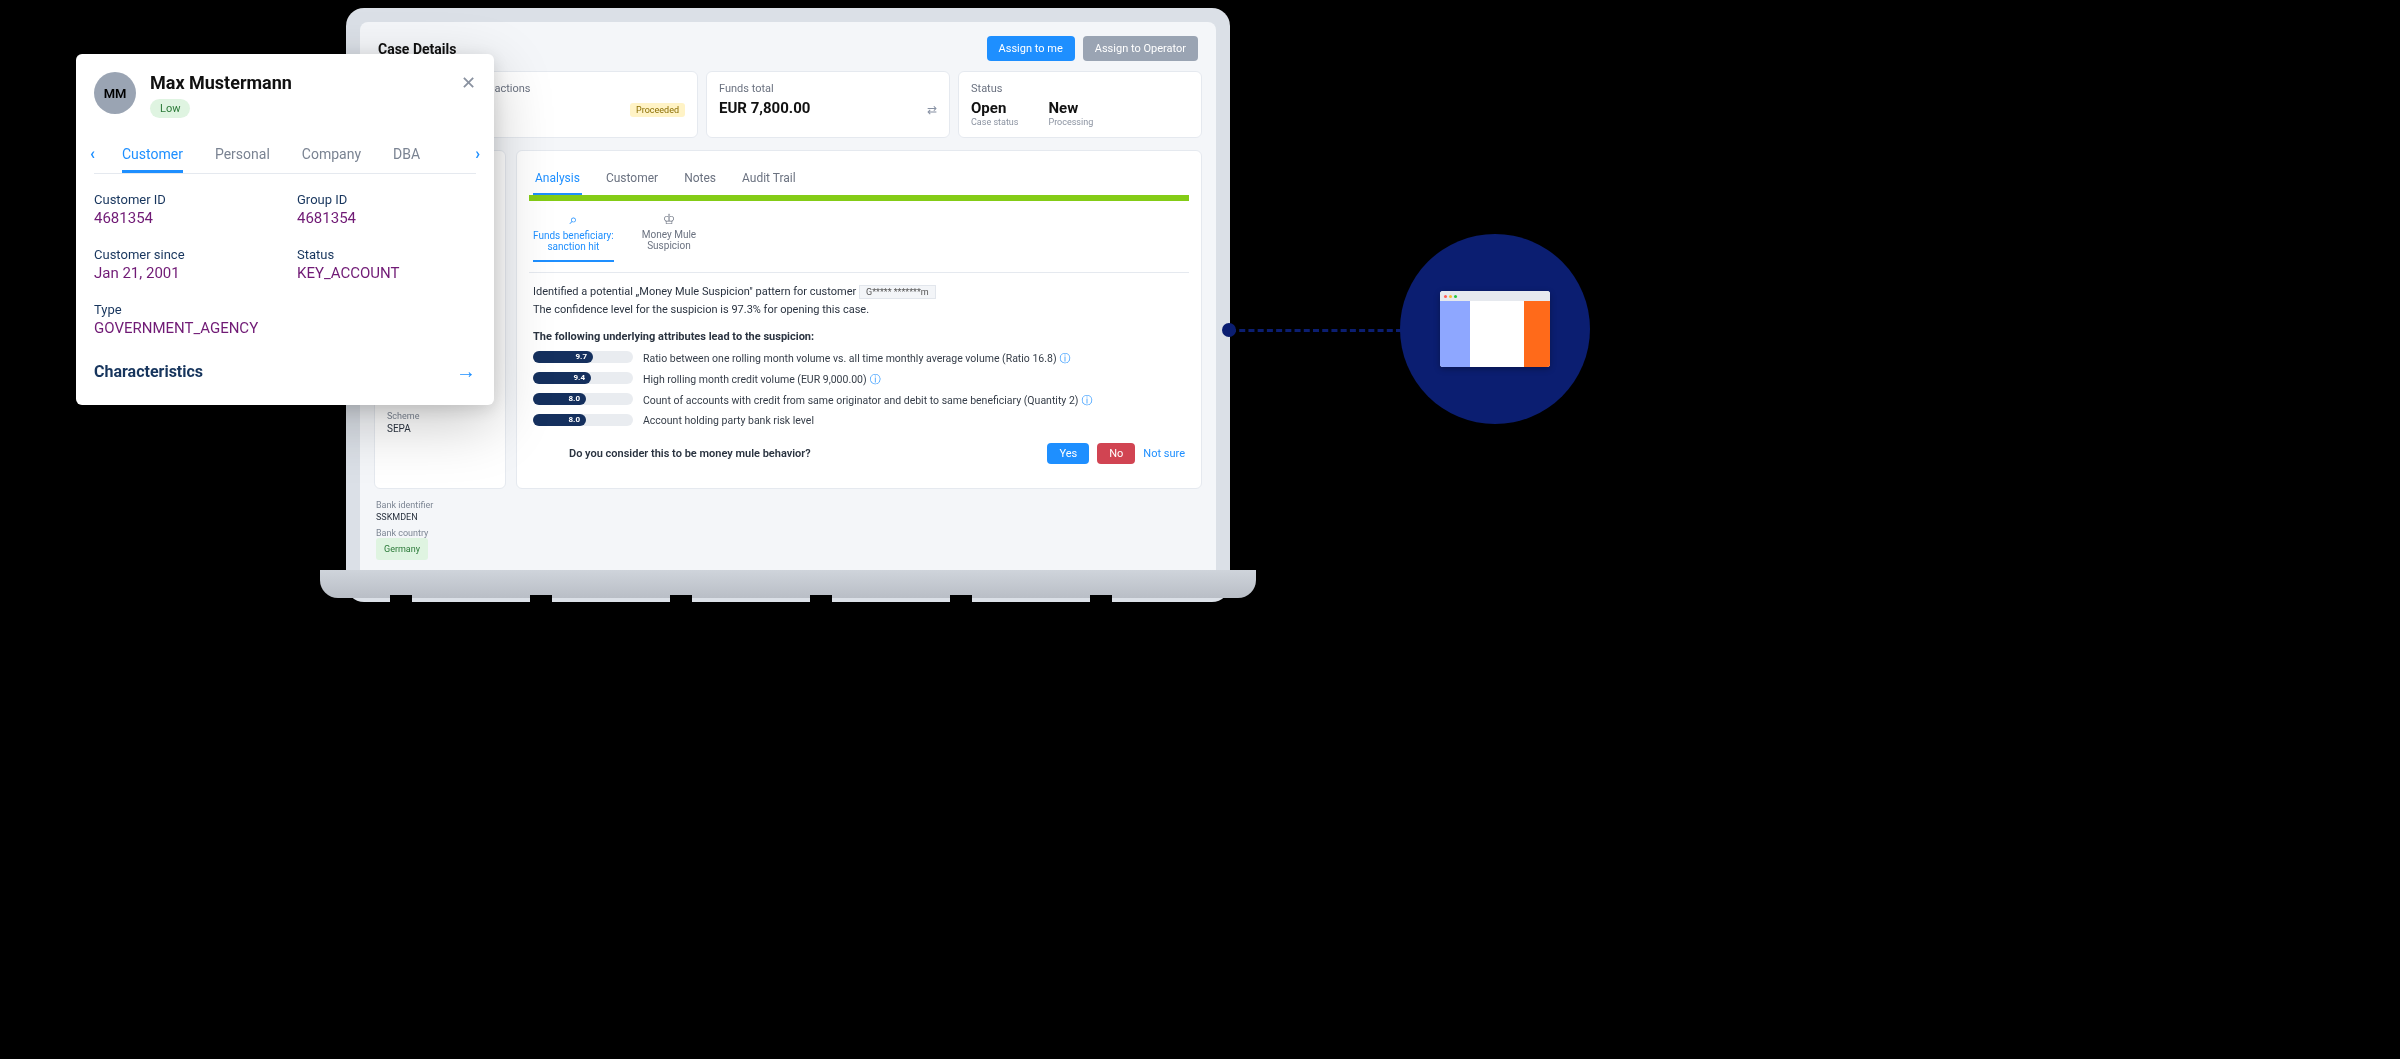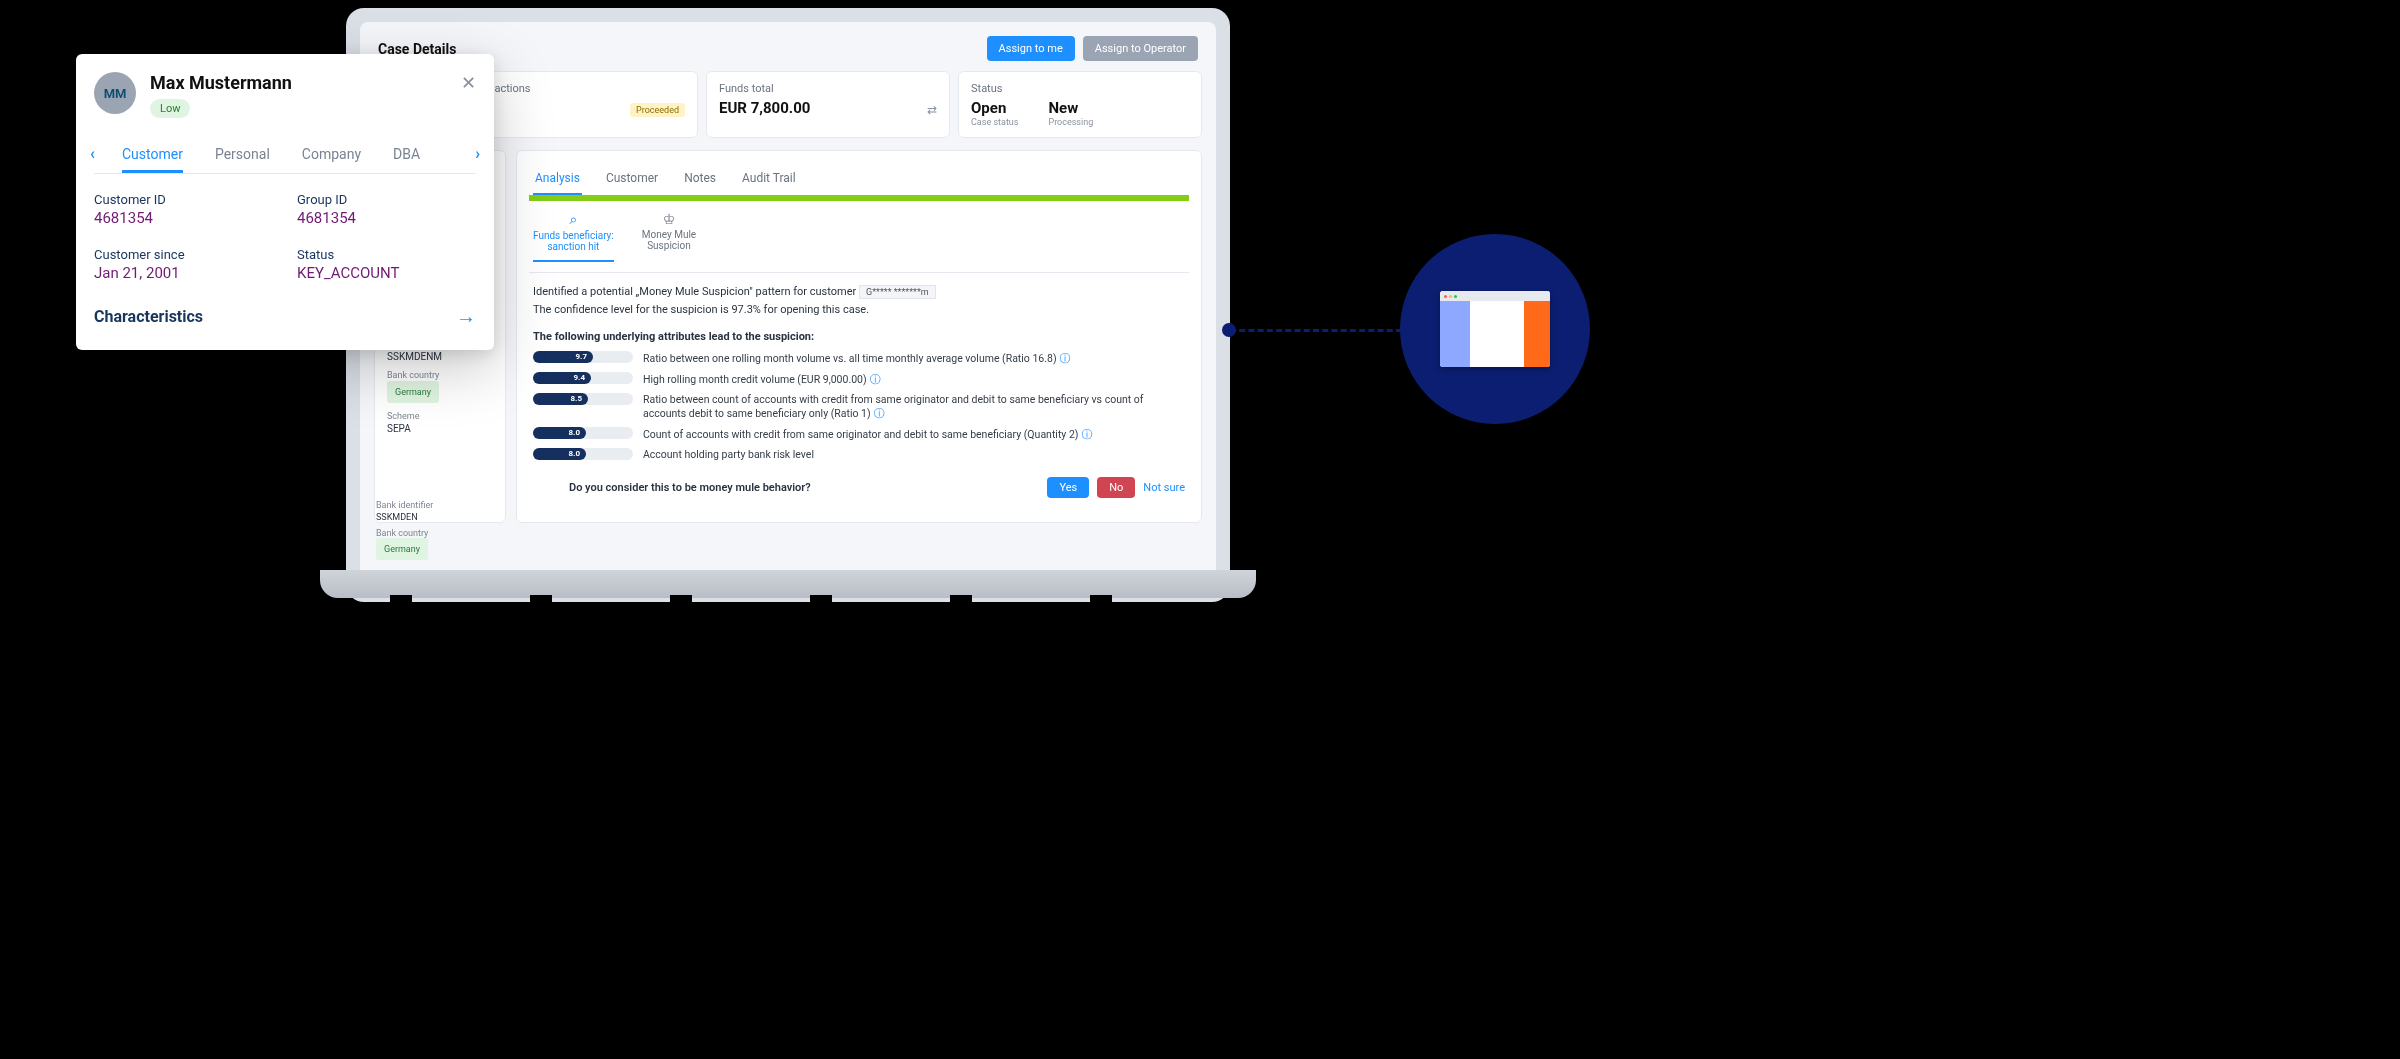--- a/index.html
+++ b/index.html
@@ -97,21 +97,21 @@
   .popover {
     position:absolute;
     left:76px; top:54px;
     width:418px;
     background:#fff;
     border-radius:6px;
     box-shadow:0 18px 60px rgba(0,0,0,0.22), 0 4px 16px rgba(0,0,0,0.12);
     padding:18px 18px 22px;
   }
   .pop-hdr { display:flex; align-items:flex-start; gap:14px; position:relative; }
-  .avatar { width:42px; height:42px; border-radius:50%; background:#9aa4b3; color:#0c4a6e; font-size:13px; font-weight:600; display:flex; align-items:center; justify-content:center; }
+  .avatar { width:42px; height:42px; border-radius:50%; background:#9aa4b3; color:#000000; font-size:13px; font-weight:600; display:flex; align-items:center; justify-content:center; }
   .pop-name { font-size:18px; font-weight:700; color:#111; }
   .risk-chip { display:inline-block; margin-top:6px; font-size:11px; background:#dff4e1; color:#2b7a38; padding:3px 10px; border-radius:10px; }
   .pop-close { position:absolute; right:0; top:0; font-size:18px; color:#8a92a0; cursor:pointer; }
   .pop-tabs { display:flex; gap:32px; border-bottom:1px solid #e5e9ef; margin-top:20px; position:relative; }
   .pop-tab { font-size:14px; color:#7a8392; padding:8px 0; cursor:pointer; }
   .pop-tab.active { color:#1e8fff; border-bottom:3px solid #1e8fff; }
   .pop-nav-l, .pop-nav-r { position:absolute; top:6px; font-size:16px; color:#1e8fff; cursor:pointer; font-weight:700; }
   .pop-nav-l { left:-4px; }
   .pop-nav-r { right:-4px; }
   .pop-tabs-inner { display:flex; gap:32px; margin-left:28px; overflow:hidden; }
@@ -258,26 +258,20 @@
                 <div class="bar-track">
                   <div class="bar-fill" style="width: 60%;">9.7</div>
                 </div>
                 <div class="attr-text">Ratio between one rolling month volume vs. all time monthly average volume (Ratio 16.8)<span class="info-icon">ⓘ</span></div>
               </div>
               <div class="attr-row">
                 <div class="bar-track">
                   <div class="bar-fill" style="width: 58%;">9.4</div>
                 </div>
                 <div class="attr-text">High rolling month credit volume (EUR 9,000.00)<span class="info-icon">ⓘ</span></div>
-              </div>
-              <div class="attr-row">
-                <div class="bar-track">
-                  <div class="bar-fill" style="width: 55%;">8.5</div>
-                </div>
-                <div class="attr-text">Ratio between count of accounts with credit from same originator and debit to same beneficiary vs count of accounts debit to same beneficiary only (Ratio 1)<span class="info-icon">ⓘ</span></div>
               </div>
               <div class="attr-row">
                 <div class="bar-track">
                   <div class="bar-fill" style="width: 53%;">8.0</div>
                 </div>
                 <div class="attr-text">Count of accounts with credit from same originator and debit to same beneficiary (Quantity 2)<span class="info-icon">ⓘ</span></div>
               </div>
               <div class="attr-row">
                 <div class="bar-track">
                   <div class="bar-fill" style="width: 53%;">8.0</div>
@@ -345,20 +339,24 @@
       <div class="pg-val">4681354</div>
     </div>
     <div>
       <div class="pg-lbl">Customer since</div>
       <div class="pg-val">Jan 21, 2001</div>
     </div>
     <div>
       <div class="pg-lbl">Status</div>
       <div class="pg-val">KEY_ACCOUNT</div>
     </div>
+    <div style="grid-column:1/3;">
+      <div class="pg-lbl">Type</div>
+      <div class="pg-val">GOVERNMENT_AGENCY</div>
+    </div>
   </div>
   <div class="char-row">
     <span class="char-lbl">Characteristics</span>
     <span class="arrow-r">→</span>
   </div>
 </div>
 
 <div class="dash-dot"></div>
 <div class="dash-line"></div>
 <div class="deco-circle">

